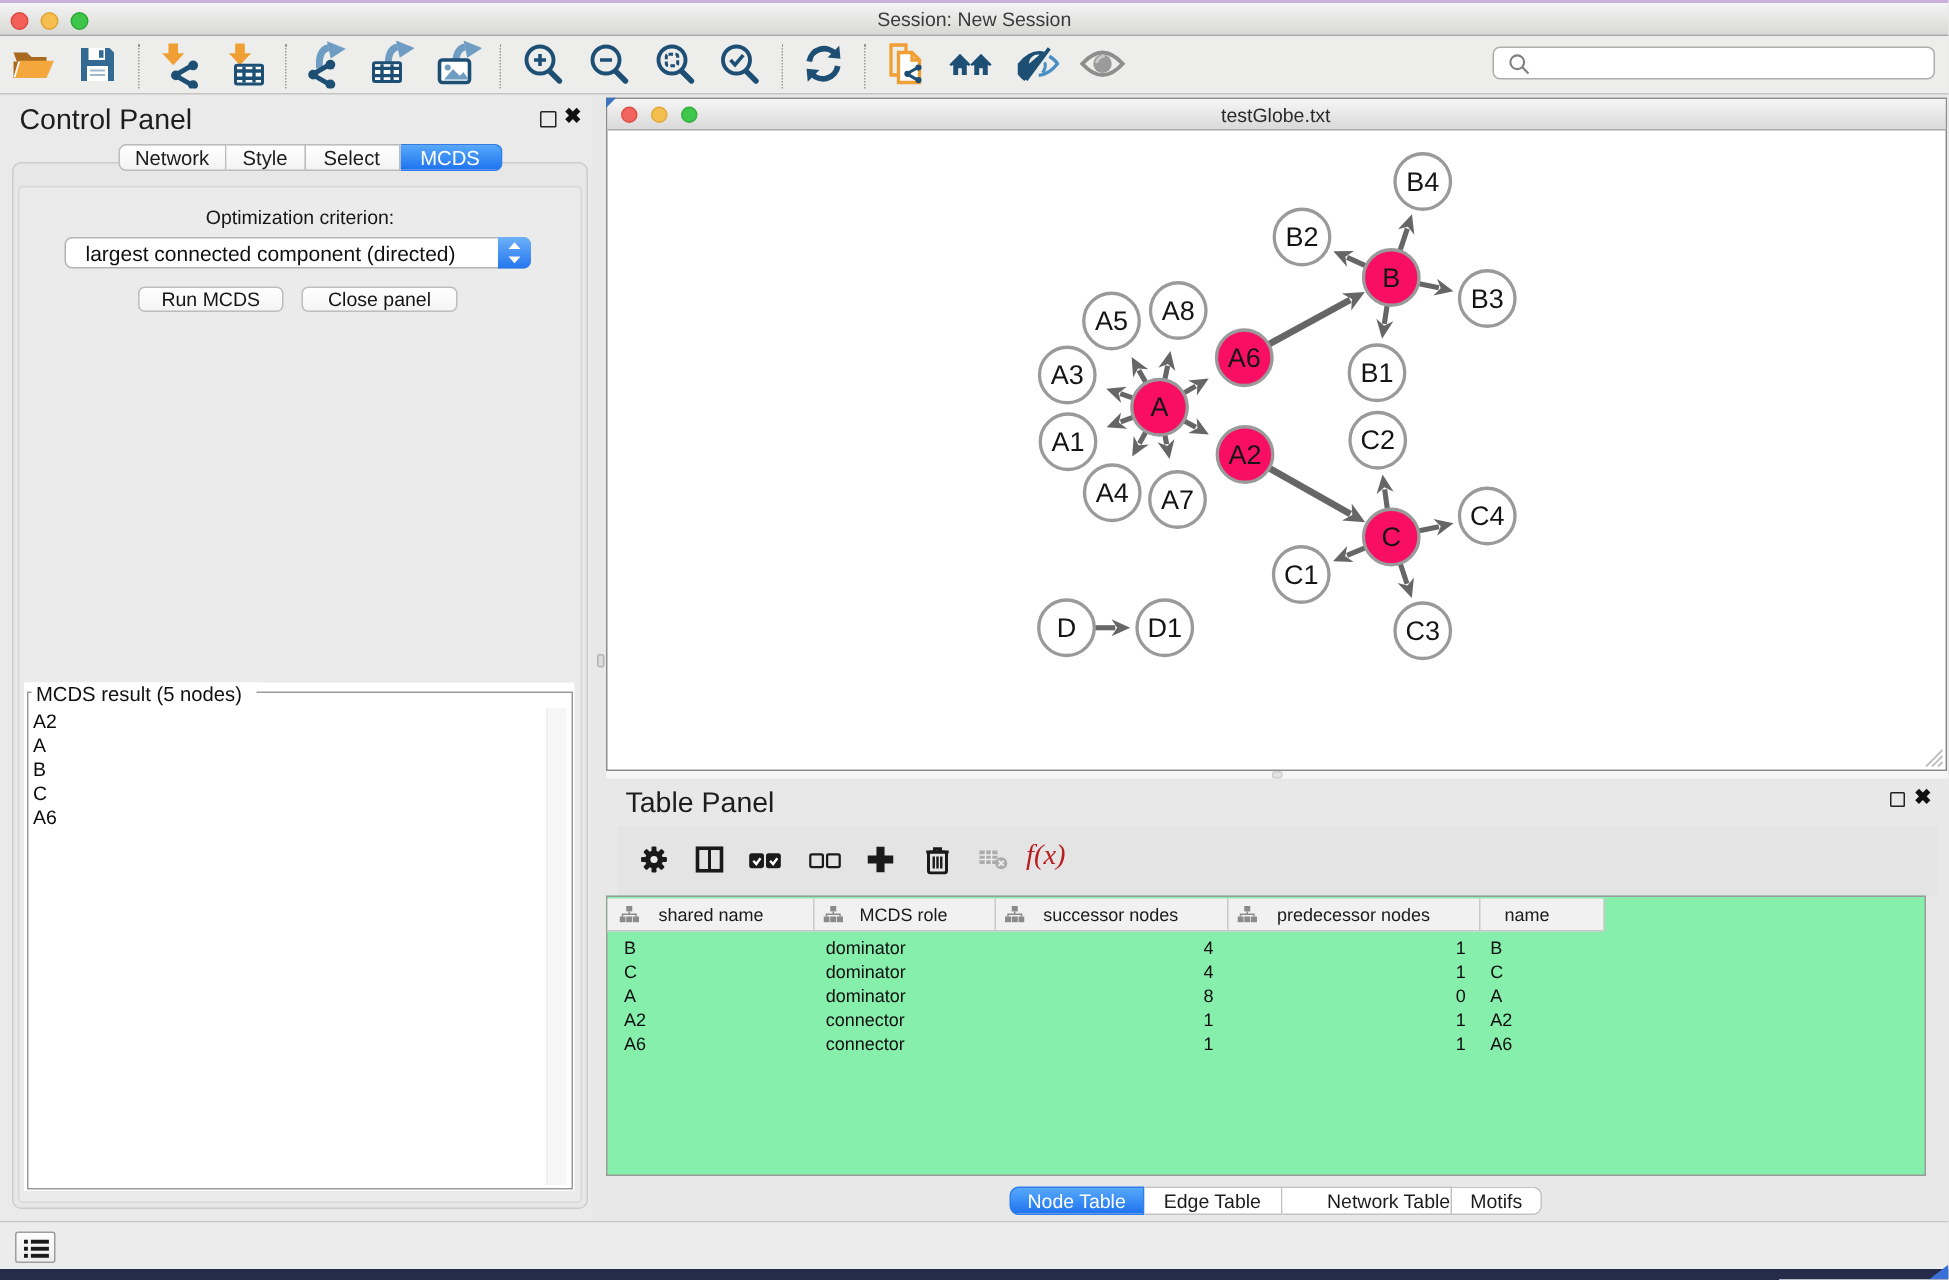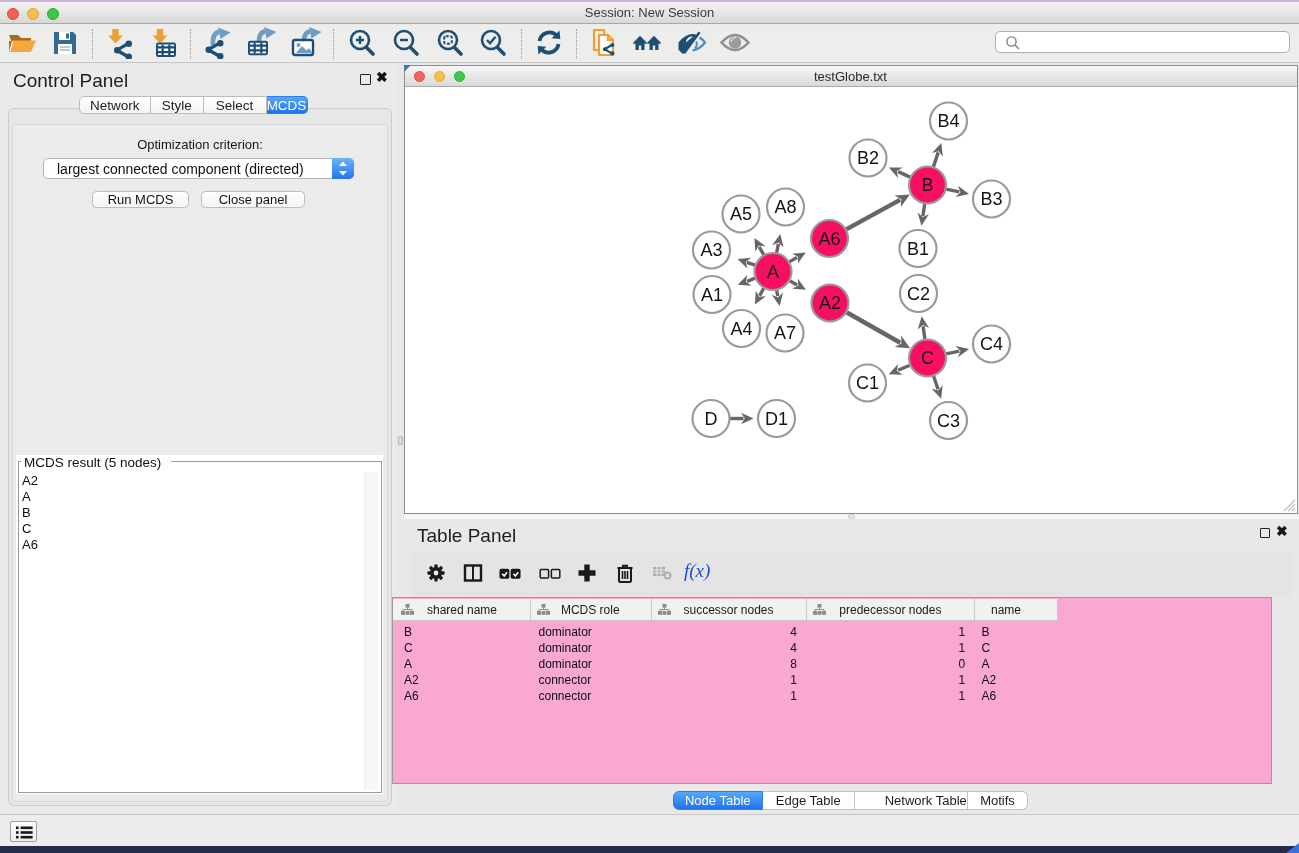--- a/index.html
+++ b/index.html
@@ -89,21 +89,21 @@
 #hsplit { left:404px; top:514px; width:895px; height:5px; background:#f6f6f6; }
 #hsplitHandle { left:847.5px; top:514px; width:7px; height:4.5px; background:#e3e3e3;
   border:1px solid #cfcfcf; border-radius:2px; }
 
 
 #tpToolbar { left:412px; top:551px; width:880px; height:45.5px; background:#e4e4e4; }
 #tpTitle { left:417px; top:525px; font-size:19px; color:#1d1d1d; }
 #tpFloat { left:1260px; top:528px; width:10px; height:10px; border:1.5px solid #222; border-radius:1px; }
 #tpClose { left:1276px; top:523px; font-size:14px; font-weight:bold; color:#111; }
 
-#tableBox { left:392px; top:596.5px; width:880px; height:187px; background:#f9a8d4;
+#tableBox { left:404px; top:596.5px; width:880px; height:187px; background:#86efac;
   border:1px solid #9b9b9b; }
 #thead { position:absolute; left:0; top:1px; width:664px; height:22px; background:#f1f1f1;
   border-bottom:1px solid #c6c6c6; }
 .hdiv { position:absolute; top:0; width:0; height:22px; border-left:1px solid #c9c9c9; }
 .hlabel { position:absolute; top:4px; font-size:12px; color:#1a1a1a; }
 .cell { position:absolute; font-size:12px; color:#0e0e0e; }
 
 
 #btabs { left:672.5px; top:791px; height:19px; display:flex; position:absolute; }
 .btab { height:19px; line-height:18px; text-align:center; font-size:13px; color:#1c1c1c;
@@ -132,21 +132,21 @@
 
   <div id="cpOuter" class="abs"></div>
   <div id="cpInner" class="abs"></div>
   <div id="cpTitle" class="abs">Control Panel</div>
   <div id="cpFloat" class="abs"></div>
   <div id="cpClose" class="abs">✖</div>
   <div class="tabrow" style="left:78.5px;">
     <div class="tab first" style="width:72.5px;">Network</div>
     <div class="tab" style="width:52.5px;">Style</div>
     <div class="tab" style="width:63px;">Select</div>
-    <div class="tab last active" style="width:41px;">MCDS</div>
+    <div class="tab last active" style="width:68px;">MCDS</div>
   </div>
   <div id="combo" class="abs">
     <div class="ctext">largest connected component (directed)</div>
     <div class="ccap">
         <svg width="22" height="21" viewBox="0 0 22 21" style="position:absolute;left:0;top:0;">
           <path d="M7 8 l4-4.5 4 4.5 z M7 13 l4 4.5 4-4.5 z" fill="#ffffff"></path>
         </svg>
       </div>
   </div>
   <div id="optLabel" class="abs">Optimization criterion:</div>
@@ -295,21 +295,21 @@
       <path d="M7.5 8 v8 M10 8 v8 M12.5 8 v8" stroke="#1a1a1a" stroke-width="1.6"></path>
     </svg>
 <svg class="abs" style="left:652px;top:563px;" width="20" height="20" viewBox="0 0 20 20">
       <g transform="translate(1,4)">
         <rect x="0" y="0" width="12" height="9" fill="#ababab"></rect>
         <path d="M0 3 h12 M0 6 h12 M4 0 v9 M8 0 v9" stroke="#ececec" stroke-width="1"></path>
       </g>
       <circle cx="15.5" cy="12.5" r="4" fill="#ababab"></circle>
       <path d="M13.8 10.8 l3.4 3.4 M17.2 10.8 l-3.4 3.4" stroke="#ececec" stroke-width="1.3"></path>
     </svg>
-<div class="abs" style="left:684px;top:560px;width:36px;font-size:19px;color:#1d4ed8;font-family:'Liberation Serif',serif;font-style:italic;">f(x)</div>
+<div class="abs" style="left:684px;top:560px;width:36px;font-size:19px;color:#b91c1c;font-family:'Liberation Serif',serif;font-style:italic;">f(x)</div>
   <div id="tableBox" class="abs">
     <div id="thead">
 <div class="hdiv" style="left:137.0px;"></div>
 <div class="hdiv" style="left:257.6px;"></div>
 <div class="hdiv" style="left:413.4px;"></div>
 <div class="hdiv" style="left:581.4px;"></div>
 <div class="hdiv" style="left:664.0px;"></div>
 <div class="hlabel" style="left:9.0px;width:120px;text-align:center;">shared name</div>
 <svg width="13" height="12" viewBox="0 0 13 12" style="position:absolute;top:5px;left:8.0px;">
           <g fill="#8b8b8b">

